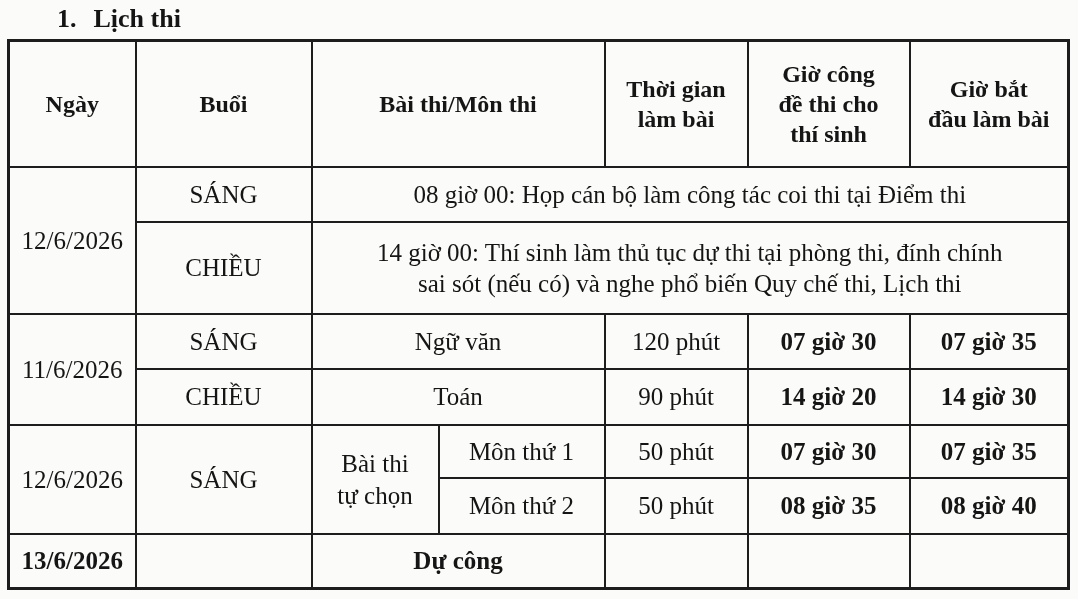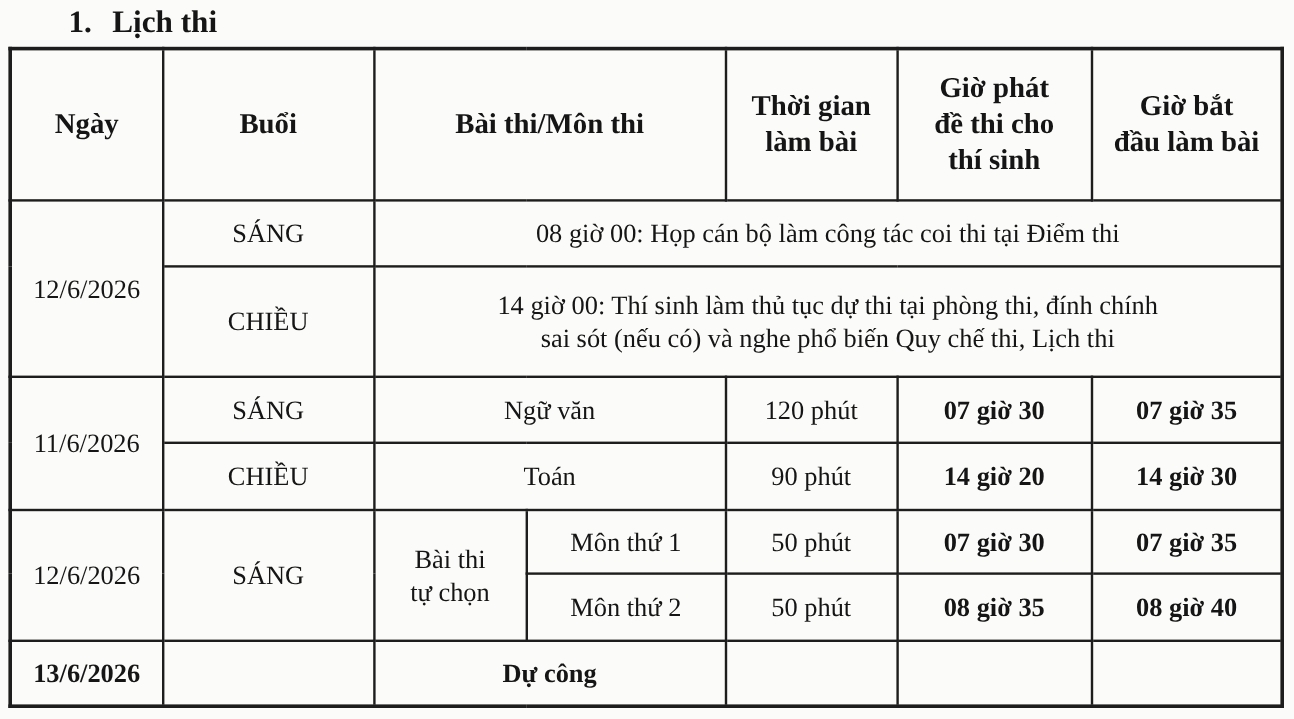--- a/index.html
+++ b/index.html
@@ -26,21 +26,21 @@
     border-collapse: collapse;
     table-layout: fixed;
     margin-left: 7px;
     width: 1060px;
   }
   table.schedule th,
   table.schedule td {
     border: 2px solid #1d1d1d;
     text-align: center;
     vertical-align: middle;
-    font-size: 22px;
+    font-size: 25px;
     line-height: 1.25;
     white-space: pre-line;
     padding: 2px 4px;
     overflow: hidden;
   }
   table.schedule th {
     font-weight: bold;
     font-size: 24px;
   }
   table.schedule {
@@ -83,21 +83,21 @@
     <col style="width:162px">
     <col style="width:159px">
   </colgroup>
   <thead>
     <tr class="h-header">
       <th>Ngày</th>
       <th>Buổi</th>
       <th colspan="2">Bài thi/Môn thi</th>
       <th>Thời gian
 làm bài</th>
-      <th>Giờ phát
+      <th>Giờ công
 đề thi cho
 thí sinh</th>
       <th>Giờ bắt
 đầu làm bài</th>
     </tr>
   </thead>
   <tbody>
     <tr class="h-r1">
       <td rowspan="2">12/6/2026</td>
       <td>SÁNG</td>

